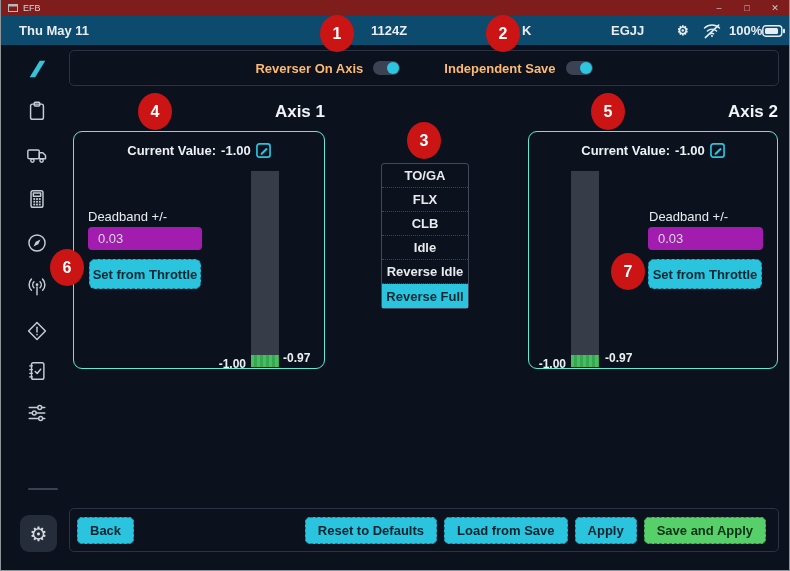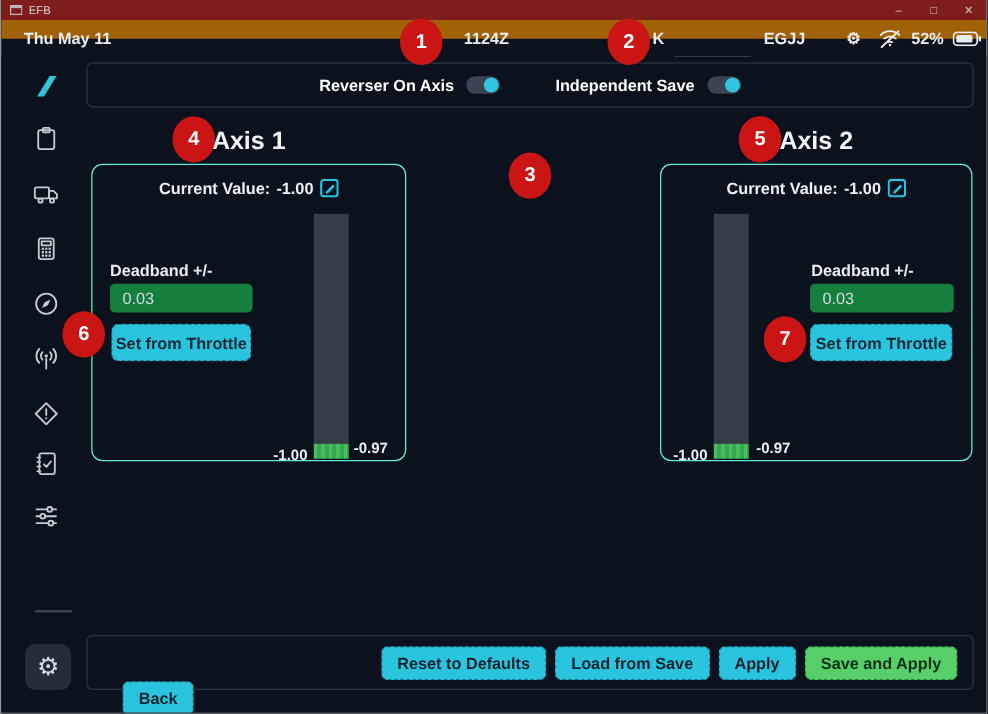--- a/index.html
+++ b/index.html
@@ -17,22 +17,22 @@
     background:#7f1d1d; display:flex; align-items:center;
     color:#d6d6d6; font-size:9px;
   }
   .titlebar .app-ico{ margin:0 5px 0 7px; display:flex; }
   .titlebar-controls{ margin-left:auto; display:flex; height:100%; }
   .tb-btn{ width:28px; height:100%; display:flex; align-items:center; justify-content:center;
            color:#c9c9c9; font-size:9px; }
 
   
   .statusbar{
-    position:absolute; left:0; top:16px; width:100%; height:15px;
-    background:#a16207; color:#e9edf2;
+    position:absolute; left:0; top:16px; width:100%; height:29px;
+    background:#0c4a6e; color:#e9edf2;
   }
   .statusbar .sb{ position:absolute; top:0; height:29px; display:flex; align-items:center;
                   font-size:13px; font-weight:bold; }
   .route-line{ position:absolute; left:538px; top:29px; width:62px; height:2px;
                background:#e8ecf0; border-radius:1px; }
   .sb-icon{ display:flex; align-items:center; }
   .gear-glyph{ font-size:15px; font-weight:normal; color:#e9edf2; }
 
   
   .app{ position:absolute; left:0; top:45px; width:790px; height:526px; background:#0c121d; }
@@ -47,42 +47,42 @@
              background:#262d3a; border-radius:9px; display:flex; align-items:center; justify-content:center;
              color:#d7dbe2; font-size:20px; }
 
   
   .toggle-bar{
     position:absolute; left:68px; top:5px; width:710px; height:36px;
     border:1px solid #2a3244; border-radius:5px;
     display:flex; align-items:center; justify-content:center; gap:44px;
   }
   .toggle-group{ display:flex; align-items:center; gap:10px; }
-  .toggle-label{ color:#ffffff; font-size:13px; font-weight:bold; }
+  .toggle-label{ color:#fdba74; font-size:13px; font-weight:bold; }
   .toggle{ position:relative; width:27px; height:14px; background:#3a4254; border-radius:8px; }
   .toggle .knob{ position:absolute; right:1px; top:1px; width:12px; height:12px;
                  border-radius:50%; background:#2cc6e0; }
 
   
-  .axis-title{ position:absolute; top:57px; height:26px; text-align:center;
-               color:#f2f4f7; font-size:20px; font-weight:bold; }
+  .axis-title{ position:absolute; top:57px; height:26px; text-align:right;
+               color:#f2f4f7; font-size:17px; font-weight:bold; }
   #axis1-title{ left:72px; width:252px; }
   #axis2-title{ left:527px; width:250px; }
 
   
   .panel{ position:absolute; top:86px; height:238px; border:1px solid #5eead4; border-radius:9px; }
   #panel-axis1{ left:72px; width:252px; }
   #panel-axis2{ left:527px; width:250px; }
 
   .cur-row{ position:absolute; left:0; top:11px; width:100%; display:flex;
             align-items:center; justify-content:center; gap:5px;
             color:#edf0f4; font-size:13px; font-weight:bold; }
 
-  .band-label{ position:absolute; color:#e9ecf0; font-size:13px; font-weight:bold; }
-  .band-input{ position:absolute; height:23px; background:#15803d; border:none; border-radius:4px;
+  .band-label{ position:absolute; color:#e9ecf0; font-size:13px; font-weight:normal; }
+  .band-input{ position:absolute; height:23px; background:#a21caf; border:none; border-radius:4px;
                color:#d6dae2; font-size:13px; padding:0 10px; font-family:"Liberation Sans",sans-serif; }
   .set-btn{ position:absolute; height:30px; background:#2ac4de; border:1px dashed rgba(7,45,57,.45);
             border-radius:6px; color:#0a2833; font-size:13px; font-weight:bold;
             font-family:"Liberation Sans",sans-serif; }
 
   .bar-track{ position:absolute; width:28px; height:184px; top:39px; background:#363d49; }
   .bar-green{ position:absolute; width:28px; height:12px; top:223px;
               background:repeating-linear-gradient(90deg,#45bf62 0 3px,#37a851 3px 6px); }
   .bar-val{ position:absolute; color:#eceff3; font-size:12px; font-weight:bold;text-align:right; }
 
@@ -95,21 +95,21 @@
   .detent-row:last-child{ border-bottom:none; }
   .detent-row.selected{ background:#2ac4de; color:#0a2b36; border-bottom:none; }
 
   
   .footer-bar{ position:absolute; left:68px; top:463px; width:710px; height:44px;
                border:1px solid #2a3244; border-radius:5px; }
   .btn{ height:27px; padding:0 12px; border-radius:5px; font-size:13px; font-weight:bold;
         font-family:"Liberation Sans",sans-serif; }
   .btn-cyan{ background:#2ac4de; color:#09232e; border:1px dashed rgba(7,45,57,.45); }
   .btn-green{ background:#57d06a; color:#0b3018; border:1px dashed rgba(10,60,25,.5); }
-  .back-btn{ position:absolute; left:28px; top:8px;margin-top:28px; }
+  .back-btn{ position:absolute; left:7px; top:8px; }
   .footer-right{ position:absolute; right:12px; top:8px; display:flex; gap:7px; }
 
   
   .edit-ico svg{ display:block; }
 
   
   .marker{ position:absolute; width:34px; height:37px; border-radius:50%;
            background:#cb1414; color:#fff; font-size:16px; font-weight:bold;
            display:flex; align-items:center; justify-content:center; z-index:30; }
   #marker-1{ left:319px; top:15px; }
@@ -149,21 +149,21 @@
     <span class="sb gear-glyph" style="left:676px">⚙</span>
     <span class="sb sb-icon" style="left:701px">
       <svg width="20" height="17" viewBox="0 0 24 20" fill="none" stroke="#e9edf2" stroke-width="1.7" stroke-linecap="round">
         <path d="M3 7a13 13 0 0 1 18 0"></path>
           <path d="M6.5 10.5a8 8 0 0 1 11 0"></path>
           <path d="M10 14a3.5 3.5 0 0 1 4 0"></path>
         <circle cx="12" cy="16.5" r="1.2" fill="#e9edf2" stroke="none"></circle>
         <path d="M4 18.5L20 3.5" stroke-width="1.9"></path>
       </svg>
     </span>
-    <span class="sb" style="left:728px">52%</span>
+    <span class="sb" style="left:728px">100%</span>
     <span class="sb sb-icon" style="left:761px">
       <svg width="23" height="12" viewBox="0 0 23 12">
           <rect x="0.8" y="0.8" width="19" height="10.4" rx="3" fill="none" stroke="#e9edf2" stroke-width="1.4"></rect>
           <rect x="3" y="3" width="13" height="6" rx="1.5" fill="#e9edf2"></rect>
           <rect x="21" y="3.8" width="2" height="4.4" rx="1" fill="#e9edf2"></rect>
         </svg>
     </span>
   </div>
 
   <div class="app">
@@ -278,20 +278,28 @@
       </div>
       <div class="band-label" style="left:14px; top:77px">Deadband +/-</div>
       <input class="band-input" style="left: 14px; top: 95px; width: 114px;" value="0.03">
       <button class="set-btn" style="left:15px; top:127px; width:112px">Set from Throttle</button>
       <div class="bar-track" style="left:177px"></div>
       <div class="bar-green" style="left:177px"></div>
       <div class="bar-val" style="left:110px; top:225px; width:62px; text-align:right">-1.00</div>
       <div class="bar-val" style="left:209px; top:219px">-0.97</div>
     </div>
 
+    <div class="detent-list">
+      <div class="detent-row">TO/GA</div>
+      <div class="detent-row">FLX</div>
+      <div class="detent-row">CLB</div>
+      <div class="detent-row">Idle</div>
+      <div class="detent-row">Reverse Idle</div>
+      <div class="detent-row selected">Reverse Full</div>
+    </div>
 
     <div class="panel" id="panel-axis2">
       <div class="cur-row">
         <span>Current Value:</span>
         <span>-1.00</span>
         <span class="edit-ico">
           <svg width="15" height="15" viewBox="0 0 16 16">
               <rect x="1" y="1" width="14" height="14" rx="2.5" fill="none" stroke="#2ac4de" stroke-width="1.8"></rect>
               <path d="M5 11l6-6 1.6 1.6-6 6H5z" fill="#2ac4de"></path>
             </svg>

